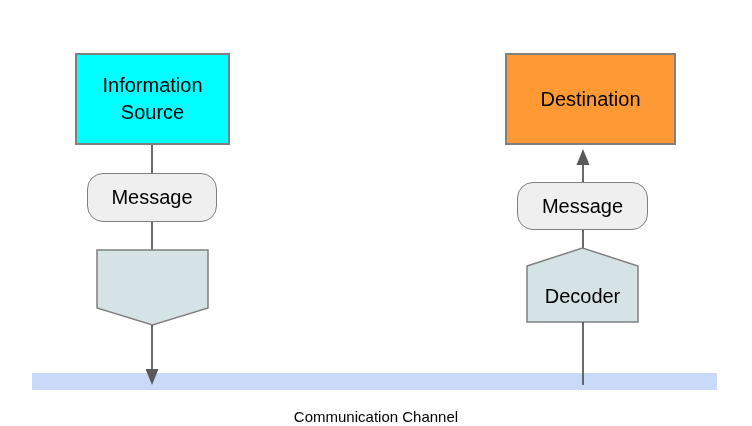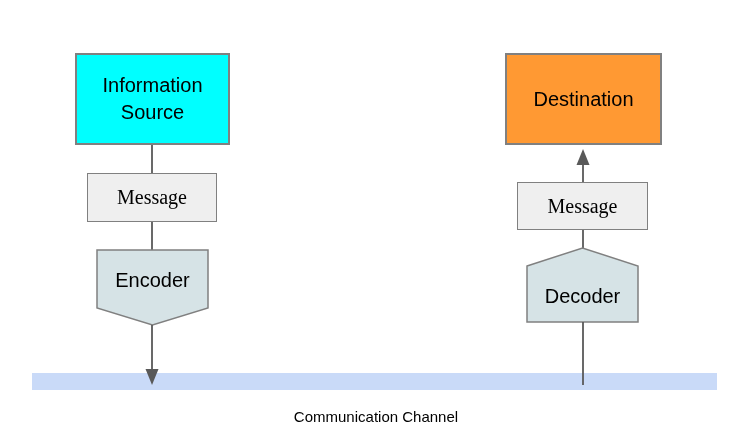--- a/index.html
+++ b/index.html
@@ -61,30 +61,29 @@
     left: 75px;
     top: 23px;
     width: 155px;
     height: 92px;
     background: var(--source-fill, #00ffff);
     border: 2px solid var(--shape-border, #808080);
   }
   .node.destination {
     left: 505px;
     top: 23px;
-    width: 157px;
+    width: 171px;
     height: 92px;
     background: var(--destination-fill, #ff9933);
     border: 2px solid var(--shape-border, #808080);
   }
   .node.message {
     background: var(--message-fill, #efefef);
     border: 1.5px solid var(--shape-border, #808080);
-    border-radius: 0;
-    font-family: Liberation Serif, serif;
+    border-radius: 16px;
   }
   .node.message-left {
     left: 87px;
     top: 143px;
     width: 130px;
     height: 49px;
   }
   .node.message-right {
     left: 517px;
     top: 152px;
@@ -146,23 +145,20 @@
   </svg>
 
   <div class="node source">
     <span>Information Source</span>
   </div>
 
   <div class="node message message-left">
     <span>Message</span>
   </div>
 
-  <div class="codec-label encoder">
-    <span>Encoder</span>
-  </div>
 
   <div class="node destination">
     <span>Destination</span>
   </div>
 
   <div class="node message message-right">
     <span>Message</span>
   </div>
 
   <div class="codec-label decoder">

